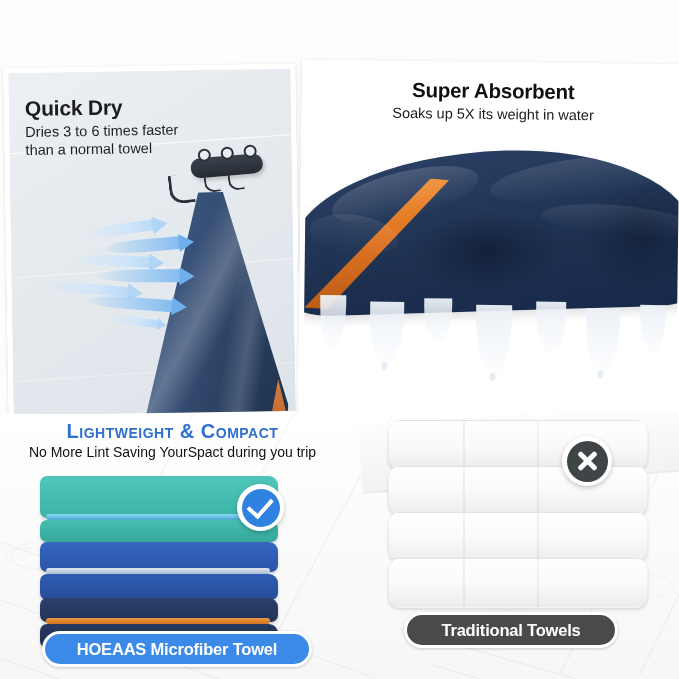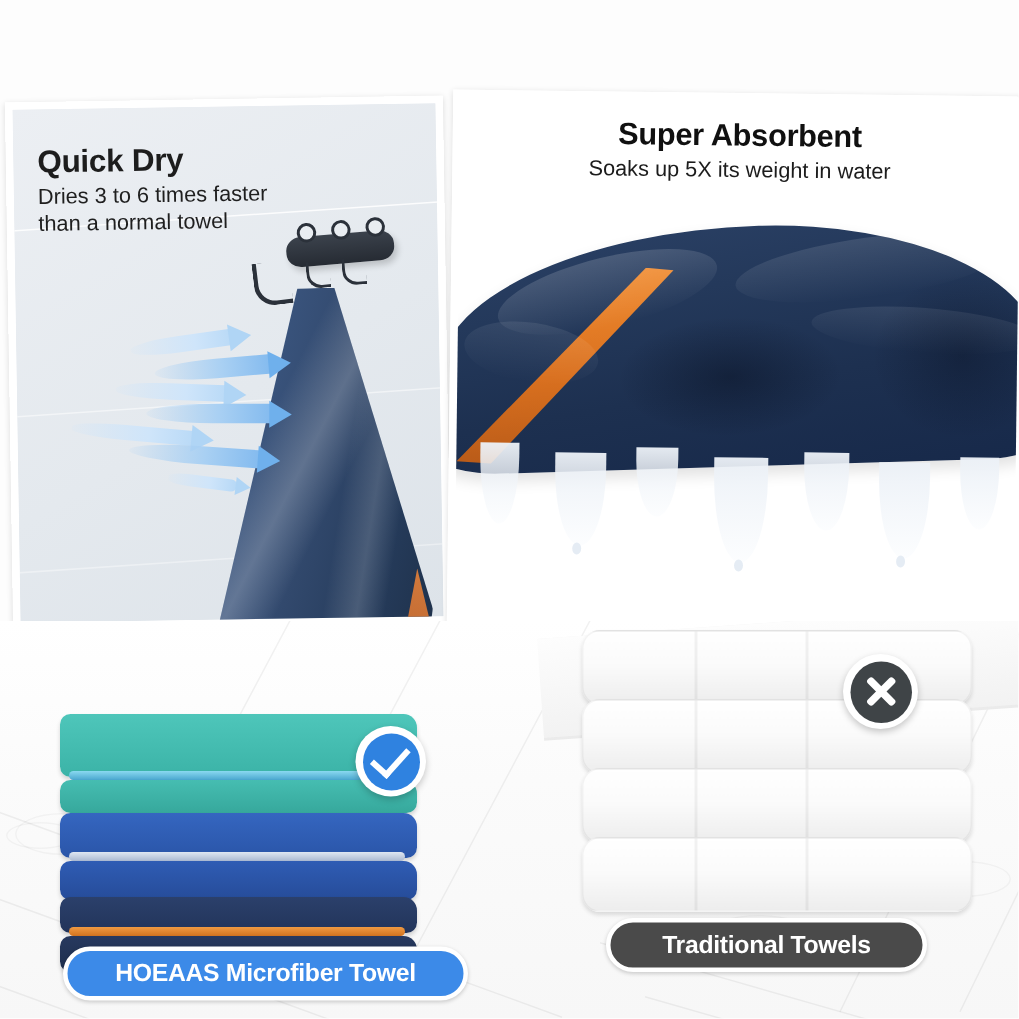--- a/index.html
+++ b/index.html
@@ -296,20 +296,24 @@
       <div class="floor-plank" style="left:430px; top:250px; width:320px; transform:rotate(16deg);"></div>
       <div class="floor-plank" style="left:560px; top:260px; width:240px; transform:rotate(-64deg);"></div>
       <div class="floor-plank" style="left:640px; top:260px; width:240px; transform:rotate(-64deg);"></div>
       <div class="floor-grain" style="left:10px;  top:128px; width:60px; height:26px;"></div>
       <div class="floor-grain" style="left:4px;   top:134px; width:44px; height:16px;"></div>
       <div class="floor-grain" style="left:470px; top:196px; width:70px; height:24px;"></div>
       <div class="floor-grain" style="left:612px; top:160px; width:60px; height:22px;"></div>
     </div>
     <div class="baseboard"></div>
 
+    <div class="lw-head">
+      <div class="lw-title">Lightweight &amp; Compact</div>
+      <div class="lw-sub">No More Lint Saving YourSpact during you trip</div>
+    </div>
 
     <div class="mf-stack">
       <div class="mf" style="top:0px;  height:42px; background:linear-gradient(180deg,#4ec6ba 0%,#3bb3a7 100%);"></div>
       <div class="mf-edge" style="top:38px; background:linear-gradient(180deg,#8ad9f0,#4aa7cf);"></div>
       <div class="mf" style="top:44px; height:22px; background:linear-gradient(180deg,#46bdb1 0%,#36a89c 100%);"></div>
       <div class="mf" style="top:66px; height:30px; background:linear-gradient(180deg,#3566c0 0%,#2a55a8 100%);"></div>
       <div class="mf-edge" style="top:92px; background:linear-gradient(180deg,#dfe7f2,#aab9d2);"></div>
       <div class="mf" style="top:98px; height:26px; background:linear-gradient(180deg,#2f5cb4 0%,#264c99 100%);"></div>
       <div class="mf" style="top:122px; height:24px; background:linear-gradient(180deg,#2b406b 0%,#22345a 100%);"></div>
       <div class="mf-edge" style="top:142px; background:linear-gradient(180deg,#f09a42,#d2731f);"></div>

